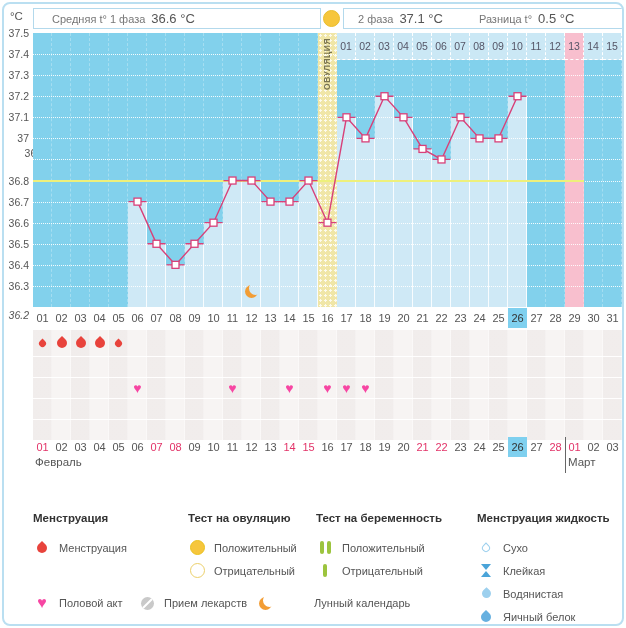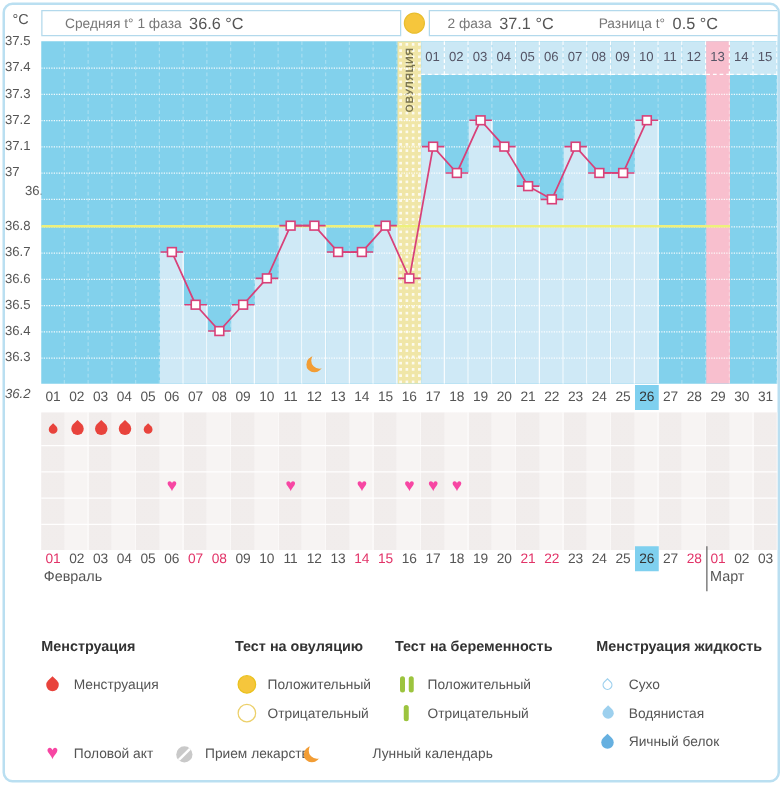--- a/index.html
+++ b/index.html
@@ -8,21 +8,21 @@
   
   .degc{position:absolute;left:6px;top:6px;font-size:11.5px;color:#555;}
   .box{position:absolute;top:4px;height:21px;background:#fff;border:1px solid #b3d9ec;box-sizing:border-box;display:flex;align-items:center;gap:6px;}
   .box1{left:29px;width:288px;padding-left:18px;}
   .box2{left:339px;width:281px;padding-left:14px;}
   .vlabel{font-size:11px;color:#777;}
   .vvalue{font-size:13px;color:#555;}
   .gap2{margin-left:30px;}
   .ovcirc{position:absolute;left:319px;top:6px;width:17px;height:17px;border-radius:50%;background:var(--yellow);border:1px solid #e9be2e;box-sizing:border-box;}
   
-  .ytick{position:absolute;left:0;width:25px;font-size:10.5px;color:#555;}
+  .ytick{position:absolute;left:0;width:25px;text-align:right;font-size:10.5px;color:#555;}
   
   .chart{position:absolute;left:29px;top:29px;width:589px;height:274px;background:var(--chart-bg);overflow:hidden;}
   .col{position:absolute;top:0;width:19px;height:274px;box-sizing:border-box;border-right:1px dashed rgba(255,255,255,.28);}
   .col.ovu{background-color:var(--ovu);background-image:radial-gradient(rgba(255,255,255,.8) 1px,transparent 1.3px);background-size:5px 5px;}
   .col.exp{background:var(--exp);}
   .bar{position:absolute;width:19px;background:var(--bar);border-right:1px solid rgba(255,255,255,.85);box-sizing:border-box;}
   .gl{position:absolute;left:0;width:589px;height:0;border-top:1px dotted rgba(255,255,255,.9);}
   .cover{position:absolute;left:0;width:551px;height:2px;background:var(--cover);}
   .dpo{position:absolute;left:304px;top:0;height:27px;display:flex;}
   .dpocell{width:19px;height:27px;box-sizing:border-box;background:var(--dpo);border-right:1px dashed #fff;border-bottom:1px dashed #fff;font-size:10.5px;color:#556;display:flex;align-items:center;justify-content:center;}
@@ -388,20 +388,26 @@
       <div class="lgroup" style="left: 473px;">
         <div class="lghead">Менструация жидкость</div>
         <div class="lgitem">
           <span class="lic">
             <span class="i-bdrop-o"></span>
           </span>
           <span class="lglabel">Сухо</span>
         </div>
         <div class="lgitem">
           <span class="lic">
+            <span class="i-hg"></span>
+          </span>
+          <span class="lglabel">Клейкая</span>
+        </div>
+        <div class="lgitem">
+          <span class="lic">
             <span class="i-bdrop-l"></span>
           </span>
           <span class="lglabel">Водянистая</span>
         </div>
         <div class="lgitem">
           <span class="lic">
             <span class="i-bdrop-s"></span>
           </span>
           <span class="lglabel">Яичный белок</span>
         </div>
@@ -413,20 +419,20 @@
           <span class="i-heart">♥</span>
         </span>
         <span class="lglabel">Половой акт</span>
       </span>
       <span class="lbitem" style="left: 134px;">
         <span class="lic">
           <span class="i-pill"></span>
         </span>
         <span class="lglabel">Прием лекарств</span>
       </span>
-      <span class="lbitem" style="left: 236px; gap: 40px;">
+      <span class="lbitem" style="left: 252px; gap: 40px;">
         <span class="lic">
           <span class="i-moon"></span>
         </span>
         <span class="lglabel">Лунный календарь</span>
       </span>
     </div>
 </div>
 
 </body></html>

